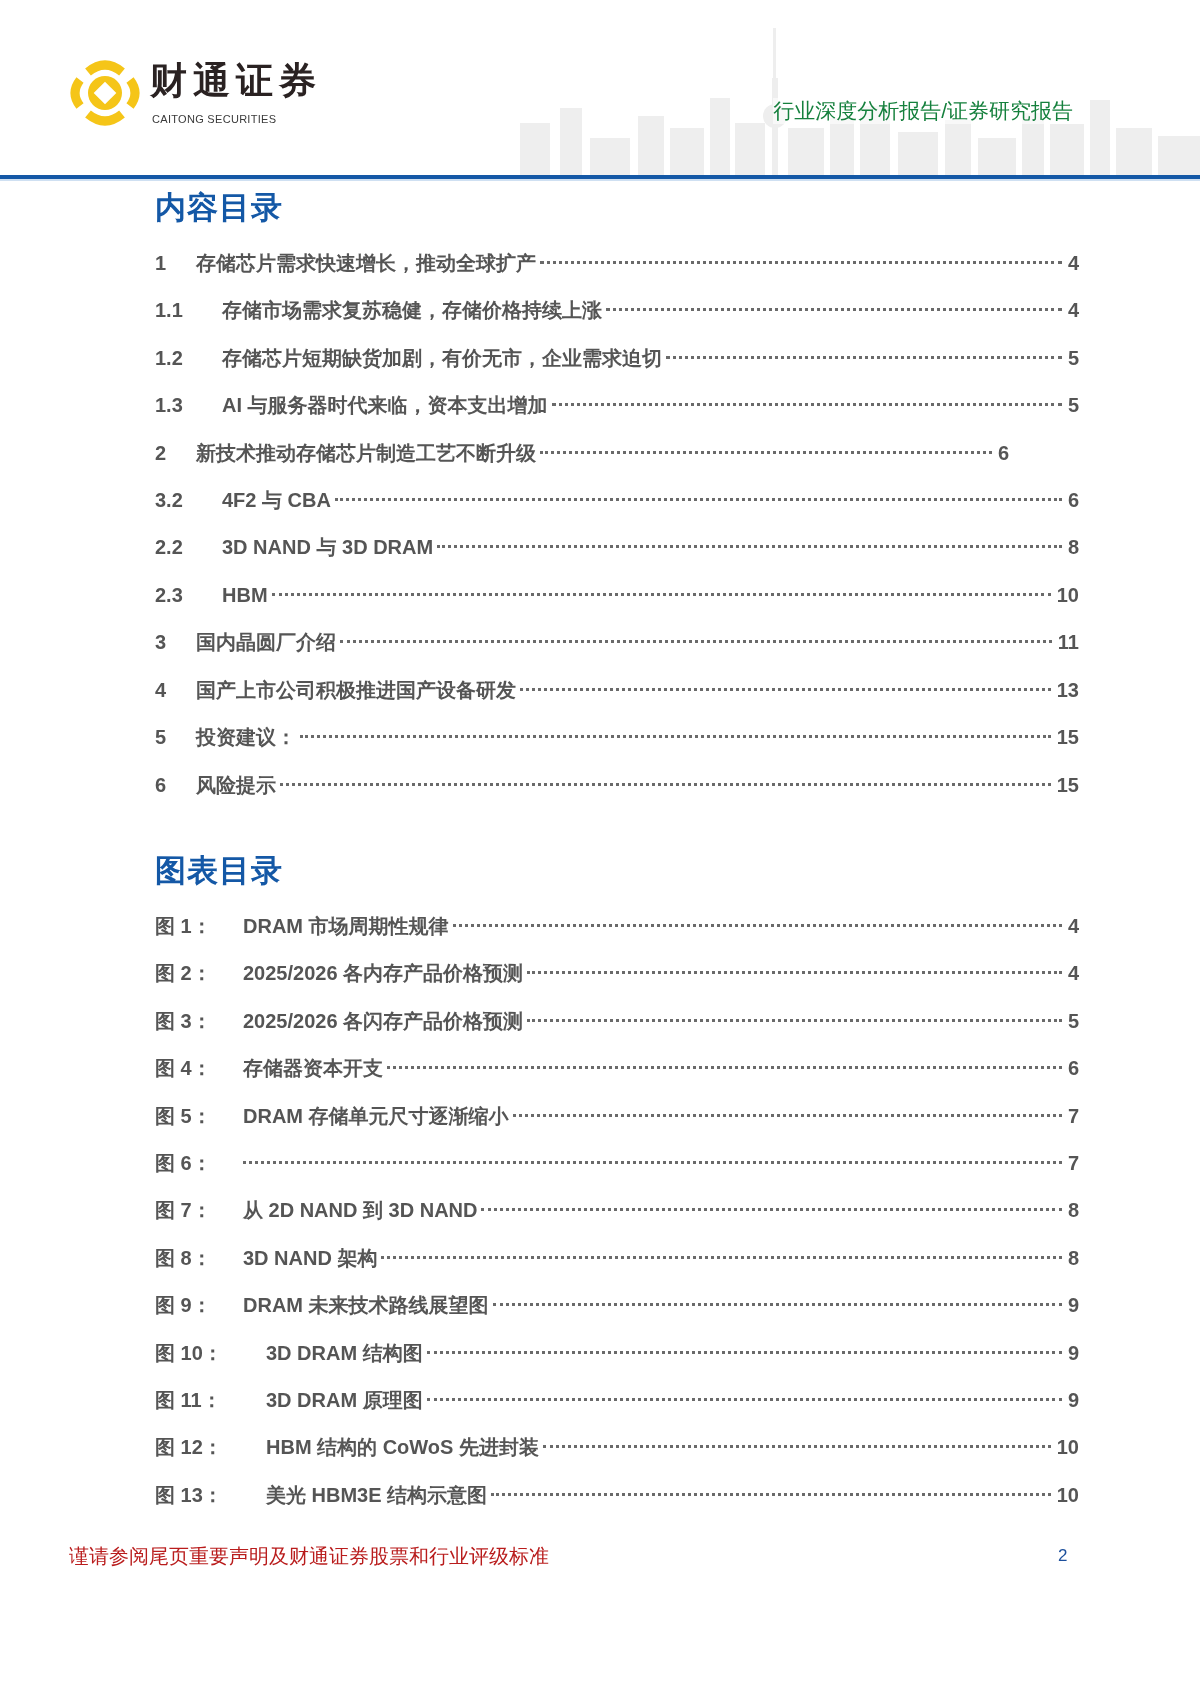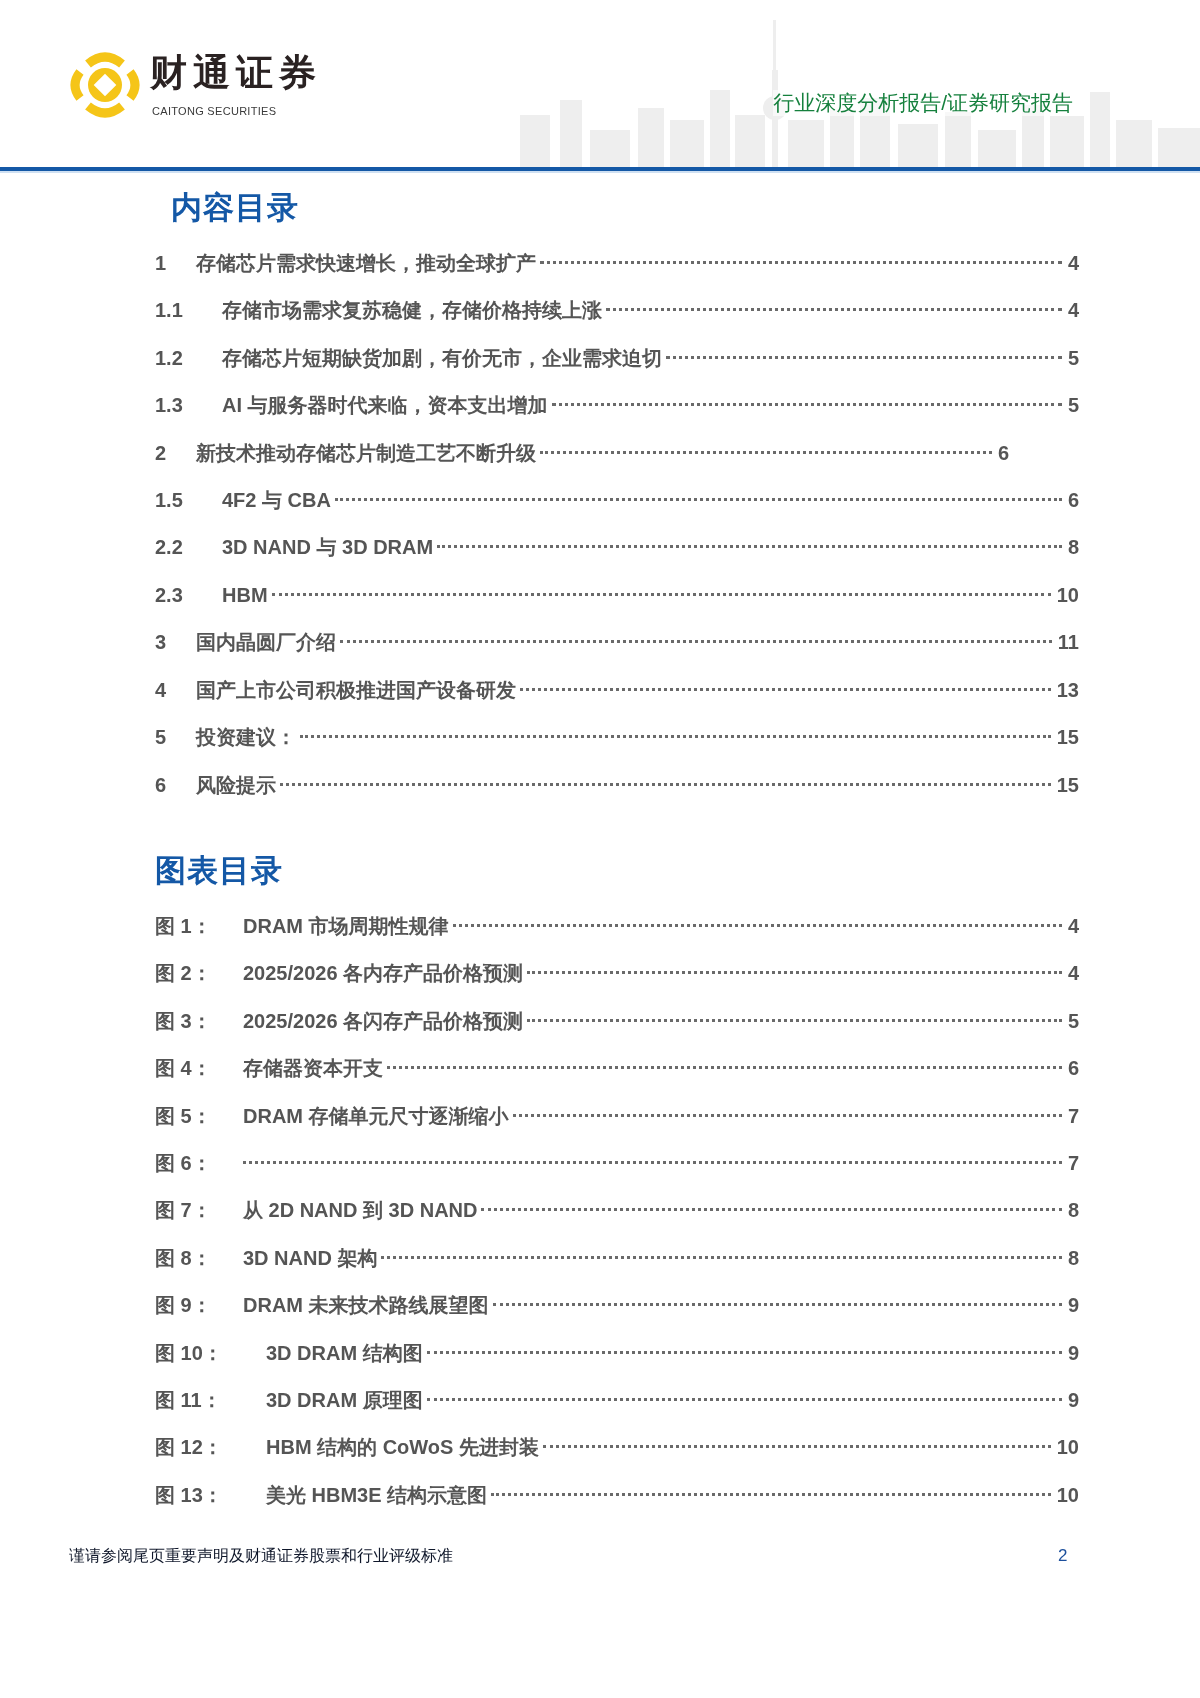--- a/index.html
+++ b/index.html
@@ -1,20 +1,20 @@
 <!DOCTYPE html>
 <html><head>
 <meta charset="utf-8">
 <style>
   html, body { margin: 0; padding: 0; background: #ffffff; }
   body { width: 1200px; height: 1698px; position: relative; overflow: hidden;
          font-family: "Liberation Sans", "DejaVu Sans", sans-serif; color: #555555; }
 
   
-  .header { position: absolute; left: 0; top: 0; width: 1200px; height: 172px; }
+  .header { position: absolute; left: 0; top: 8px; width: 1200px; height: 172px; }
   .skyline { position: absolute; left: 520px; top: 20px; width: 680px; height: 148px; }
   .logo { position: absolute; left: 68px; top: 48px; width: 74px; height: 74px; }
   .brand-cn { position: absolute; left: 150px; top: 52px; font-family: "DejaVu Serif", serif;
               font-size: 37px; font-weight: bold; letter-spacing: 6px; color: #2a2222; line-height: 40px; }
   .brand-en { position: absolute; left: 152px; top: 101px; font-size: 11px; color: #3a3a3a;
               letter-spacing: 0.3px; line-height: 20px; }
   .report-type { position: absolute; right: 127px; top: 90px; font-size: 21px; color: #15803d;
                  line-height: 26px; background: rgba(255,255,255,0.6); }
   .rule { position: absolute; left: 0; top: 167px; width: 1200px; height: 4px; background: #1458a6; }
   .rule-light { position: absolute; left: 0; top: 171px; width: 1200px; height: 2px; background: #cfe0f2; }
@@ -31,21 +31,21 @@
   .toc-row .title { white-space: nowrap; padding-right: 4px; }
   .toc-row .leader { flex: 1; border-bottom: 3px dotted #6a6a6a; height: 0; transform: translateY(-6px); margin-right: 6px; }
   .toc-row .page { white-space: nowrap; }
   .toc-row.level1 .line { left: 41px; }
   .toc-row.level2 .line { left: 67px; }
   .toc-row.short .line { right: 70px; }
   .toc-row.fig .line { left: 88px; }
   .toc-row.fig2 .line { left: 111px; }
 
   
-  .footer-note { position: absolute; left: 69px; top: 1545px; font-size: 16px; color: #0f172a; line-height: 22px; }
+  .footer-note { position: absolute; left: 69px; top: 1545px; font-size: 20px; color: #b91c1c; line-height: 22px; }
   .page-no { position: absolute; left: 1058px; top: 1545px; font-size: 17px; color: #1c4f9c; line-height: 22px; }
 </style>
 </head>
 <body>
 
 <div class="header">
   <svg class="skyline" viewBox="0 0 680 148" preserveAspectRatio="none">
     <g fill="#eeeeee">
       <rect x="0" y="95" width="30" height="53"></rect>
       <rect x="40" y="80" width="22" height="68"></rect>
@@ -81,21 +81,21 @@
     <circle cx="37" cy="37" r="17" fill="#f5c518"></circle>
     <rect x="29" y="29" width="16" height="16" fill="#ffffff" transform="rotate(45 37 37)"></rect>
   </svg>
   <div class="brand-cn">财通证券</div>
   <div class="brand-en">CAITONG SECURITIES</div>
   <div class="report-type">行业深度分析报告/证券研究报告</div>
   <div class="rule"></div>
   <div class="rule-light"></div>
 </div>
 
-<div class="section-title" style="top:190px;margin-left:16px;">内容目录</div>
+<div class="section-title" style="top:190px;">内容目录</div>
 
 <a class="toc-row level1" style="top:248px;">
   <span class="num">1</span>
   <span class="line">
       <span class="title">存储芯片需求快速增长，推动全球扩产</span>
       <span class="leader"></span>
       <span class="page">4</span>
     </span>
 </a>
 <a class="toc-row level2" style="top:295px;">
@@ -124,21 +124,21 @@
 </a>
 <a class="toc-row level1 short" style="top:438px;">
   <span class="num">2</span>
   <span class="line">
       <span class="title">新技术推动存储芯片制造工艺不断升级</span>
       <span class="leader"></span>
       <span class="page">6</span>
     </span>
 </a>
 <a class="toc-row level2" style="top:485px;">
-  <span class="num">1.5</span>
+  <span class="num">3.2</span>
   <span class="line">
       <span class="title">4F2 与 CBA</span>
       <span class="leader"></span>
       <span class="page">6</span>
     </span>
 </a>
 <a class="toc-row level2" style="top:532px;">
   <span class="num">2.2</span>
   <span class="line">
       <span class="title">3D NAND 与 3D DRAM</span>

